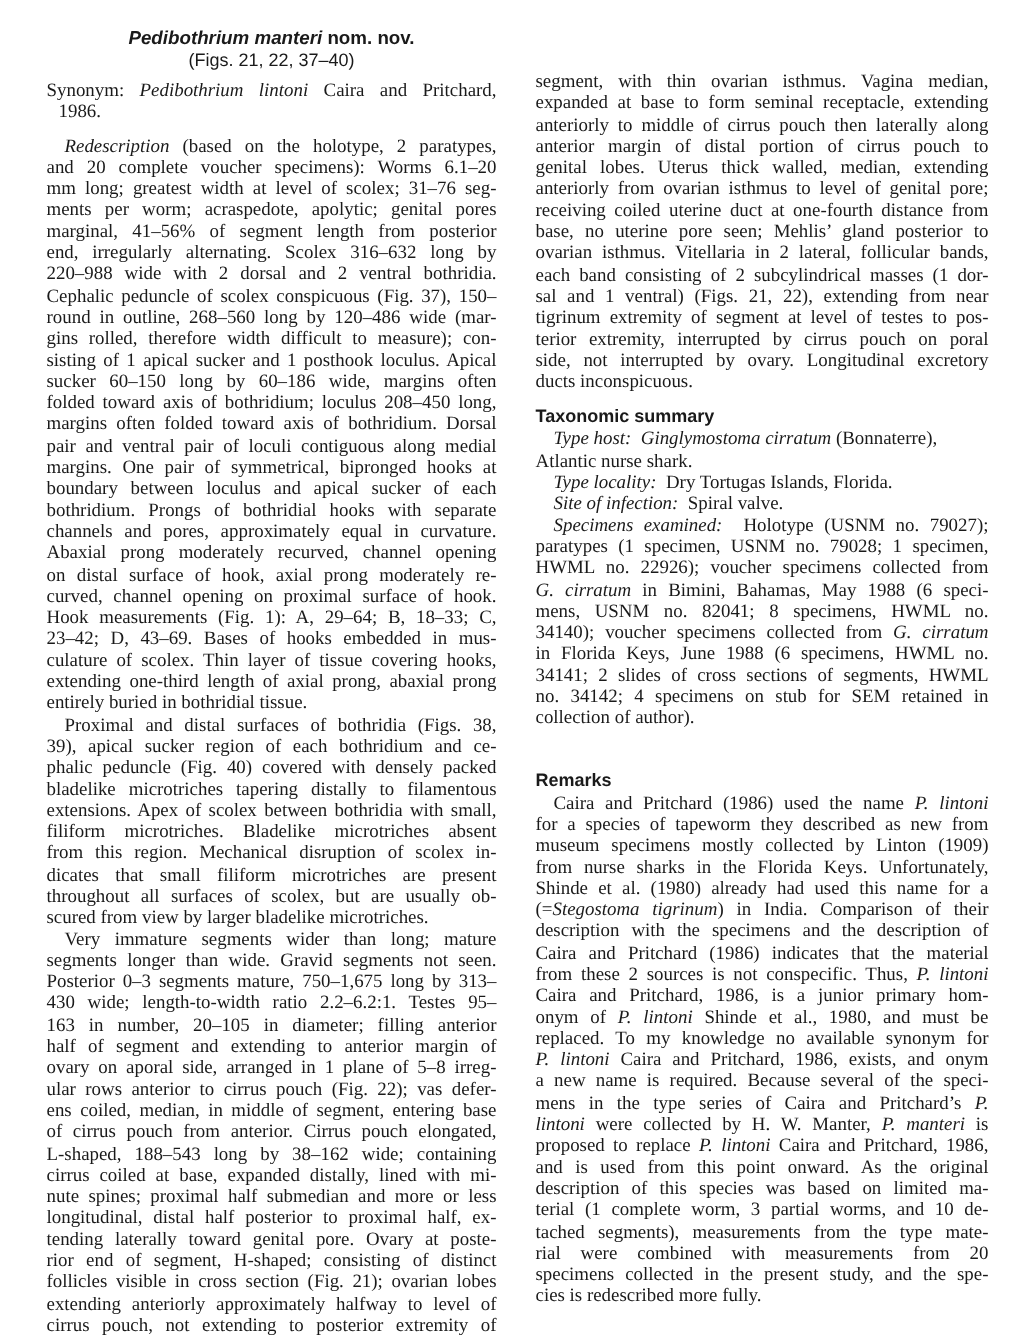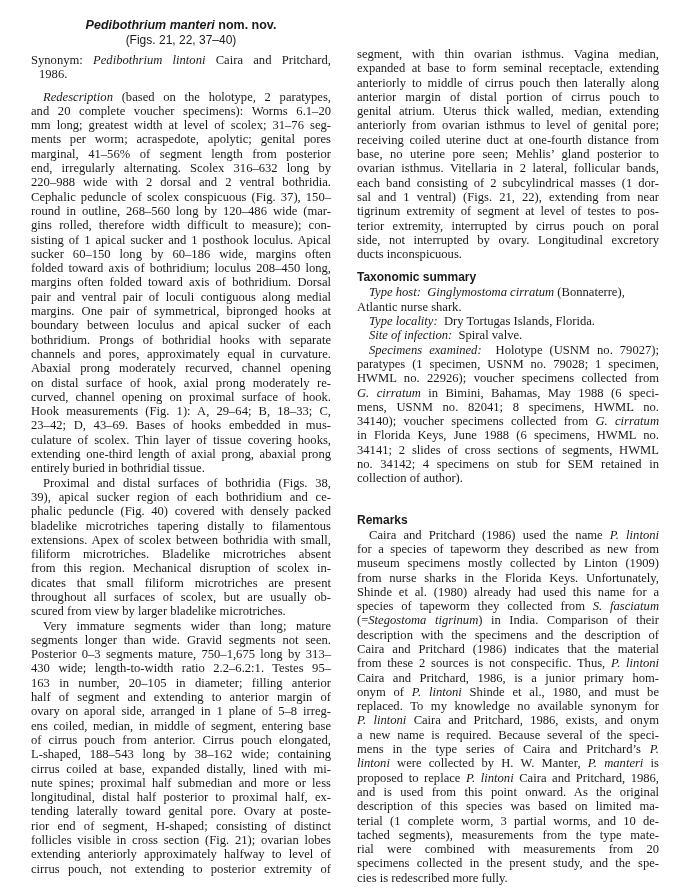--- a/index.html
+++ b/index.html
@@ -79,20 +79,21 @@
       <span class="line last">scured from view by larger bladelike microtriches.</span>
     </div>
   <div id="segs">
       <span class="line indent">Very immature segments wider than long; mature</span>
       <span class="line">segments longer than wide. Gravid segments not seen.</span>
       <span class="line">Posterior 0–3 segments mature, 750–1,675 long by 313–</span>
       <span class="line">430 wide; length-to-width ratio 2.2–6.2:1. Testes 95–</span>
       <span class="line">163 in number, 20–105 in diameter; filling anterior</span>
       <span class="line">half of segment and extending to anterior margin of</span>
       <span class="line">ovary on aporal side, arranged in 1 plane of 5–8 irreg-</span>
+      <span class="line">ular rows anterior to cirrus pouch (Fig. 22); vas defer-</span>
       <span class="line">ens coiled, median, in middle of segment, entering base</span>
       <span class="line">of cirrus pouch from anterior. Cirrus pouch elongated,</span>
       <span class="line">L-shaped, 188–543 long by 38–162 wide; containing</span>
       <span class="line">cirrus coiled at base, expanded distally, lined with mi-</span>
       <span class="line">nute spines; proximal half submedian and more or less</span>
       <span class="line">longitudinal, distal half posterior to proximal half, ex-</span>
       <span class="line">tending laterally toward genital pore. Ovary at poste-</span>
       <span class="line">rior end of segment, H-shaped; consisting of distinct</span>
       <span class="line">follicles visible in cross section (Fig. 21); ovarian lobes</span>
       <span class="line">extending anteriorly approximately halfway to level of</span>
@@ -100,21 +101,21 @@
     </div>
 </div>
 
 <div class="col col-right">
   <div style="height:47px"></div>
   <div id="segs2">
       <span class="line">segment, with thin ovarian isthmus. Vagina median,</span>
       <span class="line">expanded at base to form seminal receptacle, extending</span>
       <span class="line">anteriorly to middle of cirrus pouch then laterally along</span>
       <span class="line">anterior margin of distal portion of cirrus pouch to</span>
-      <span class="line">genital atrium. Uterus thick walled, median, extending</span>
+      <span class="line">genital lobes. Uterus thick walled, median, extending</span>
       <span class="line">anteriorly from ovarian isthmus to level of genital pore;</span>
       <span class="line">receiving coiled uterine duct at one-fourth distance from</span>
       <span class="line">base, no uterine pore seen; Mehlis’ gland posterior to</span>
       <span class="line">ovarian isthmus. Vitellaria in 2 lateral, follicular bands,</span>
       <span class="line">each band consisting of 2 subcylindrical masses (1 dor-</span>
       <span class="line">sal and 1 ventral) (Figs. 21, 22), extending from near</span>
       <span class="line">tigrinum extremity of segment at level of testes to pos-</span>
       <span class="line">terior extremity, interrupted by cirrus pouch on poral</span>
       <span class="line">side, not interrupted by ovary. Longitudinal excretory</span>
       <span class="line last">ducts inconspicuous.</span>
@@ -140,21 +141,20 @@
   </div>
   <div class="gap-l"></div>
 
   <div>
     <span class="heading">Remarks</span>
     <span class="line indent"><span>Caira and Pritchard (1986) used the name </span><i>P. lintoni</i></span>
     <span class="line">for a species of tapeworm they described as new from</span>
     <span class="line">museum specimens mostly collected by Linton (1909)</span>
     <span class="line">from nurse sharks in the Florida Keys. Unfortunately,</span>
     <span class="line">Shinde et al. (1980) already had used this name for a</span>
-    <span class="line"><span>species of tapeworm they collected from </span><i>S. fasciatum</i></span>
     <span class="line"><span>(=</span><i>Stegostoma tigrinum</i><span>) in India. Comparison of their</span></span>
     <span class="line">description with the specimens and the description of</span>
     <span class="line">Caira and Pritchard (1986) indicates that the material</span>
     <span class="line"><span>from these 2 sources is not conspecific. Thus, </span><i>P. lintoni</i></span>
     <span class="line">Caira and Pritchard, 1986, is a junior primary hom-</span>
     <span class="line"><span>onym of </span><i>P. lintoni</i><span> Shinde et al., 1980, and must be</span></span>
     <span class="line">replaced. To my knowledge no available synonym for</span>
     <span class="line"><i>P. lintoni</i><span> Caira and Pritchard, 1986, exists, and onym</span></span>
     <span class="line">a new name is required. Because several of the speci-</span>
     <span class="line"><span>mens in the type series of Caira and Pritchard’s </span><i>P.</i></span>

